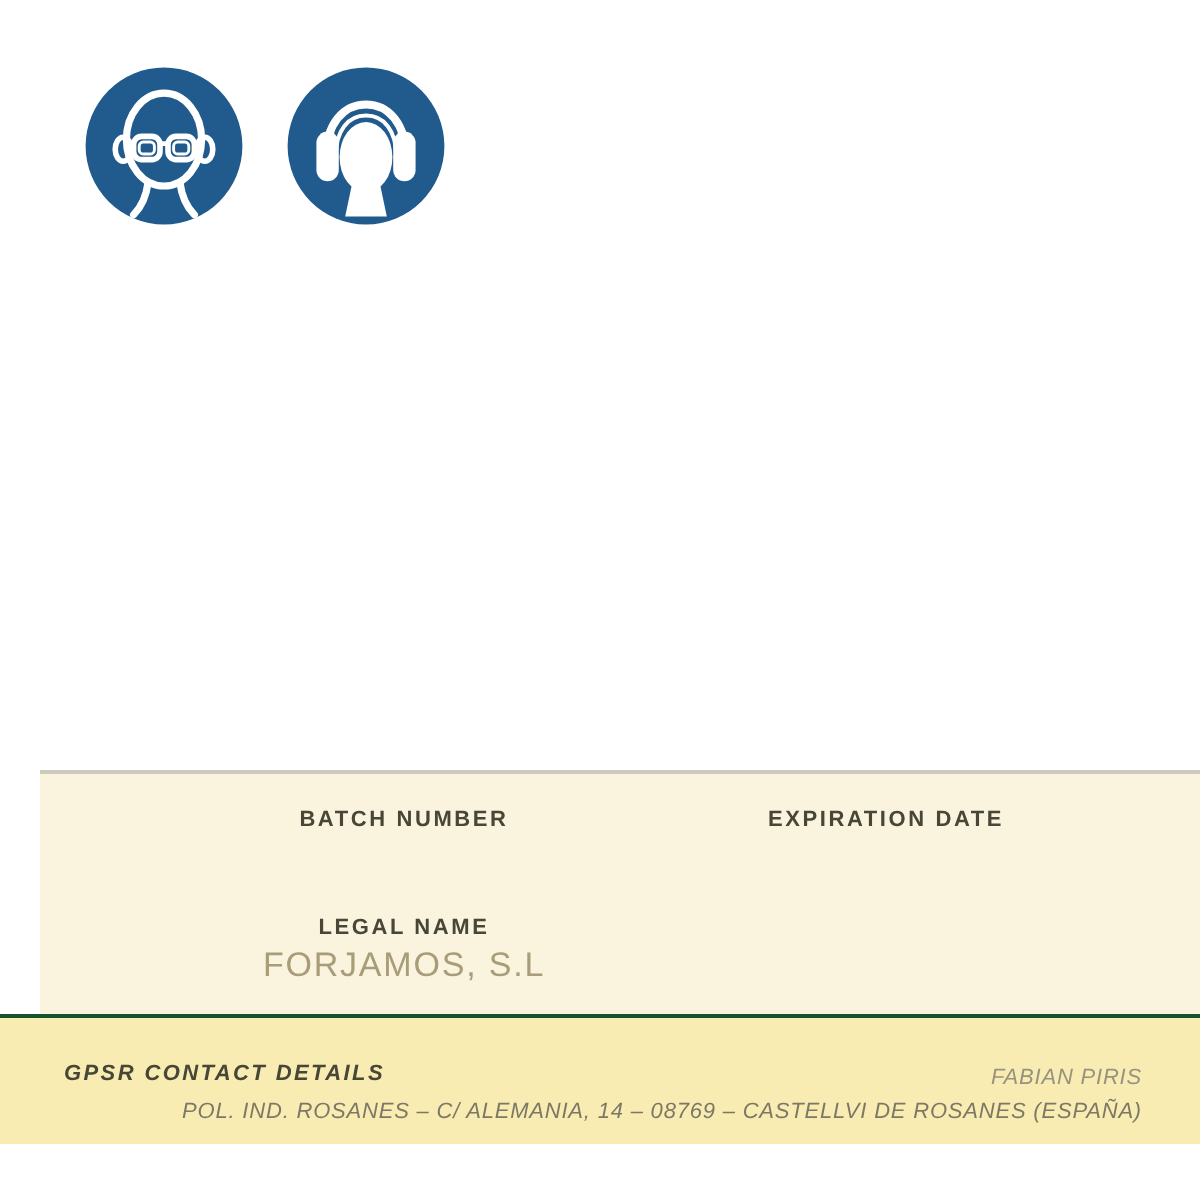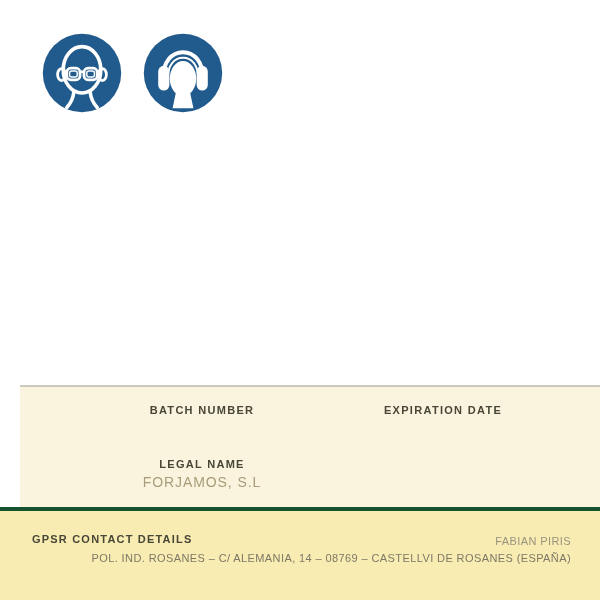--- a/index.html
+++ b/index.html
@@ -23,28 +23,28 @@
   .col { position: absolute; top: 0; text-align: center; }
   .col-left  { left: 0;     width: 364px; }
   .col-right { left: 246px; width: 354px; }
   .field-label {
     font-size: 11px; font-weight: bold; letter-spacing: 1.3px;
     color: #474637; line-height: 13px;
   }
   .row1 { margin-top: 17px; }
   .row2 { margin-top: 41px; }
   .field-value {
-    font-size: 14px; letter-spacing: 0.9px; color: #a89c79;
+    font-size: 17px; letter-spacing: 0.9px; color: #a89c79;
     margin-top: 5px; line-height: 13px;
   }
 
   
   .contact-section {
-    position: absolute; left: 0; top: 507px; width: 600px; height: 93px;
-    background: #f8ecb2; border-top: 4px solid #14532d; box-sizing: border-box;
+    position: absolute; left: 0; top: 507px; width: 600px; height: 65px;
+    background: #f8ecb2; border-top: 2px solid #14532d; box-sizing: border-box; font-style: italic;
   }
   .contact-heading {
     position: absolute; left: 32px; top: 22px;
     font-size: 11px; font-weight: bold; letter-spacing: 1.2px; color: #474637;
   }
   .contact-right {
     position: absolute; right: 29px; top: 22px; text-align: right;
     font-size: 11px; letter-spacing: 0.4px; line-height: 17px;
   }
   .contact-name { color: #98937f; text-align: right; }

